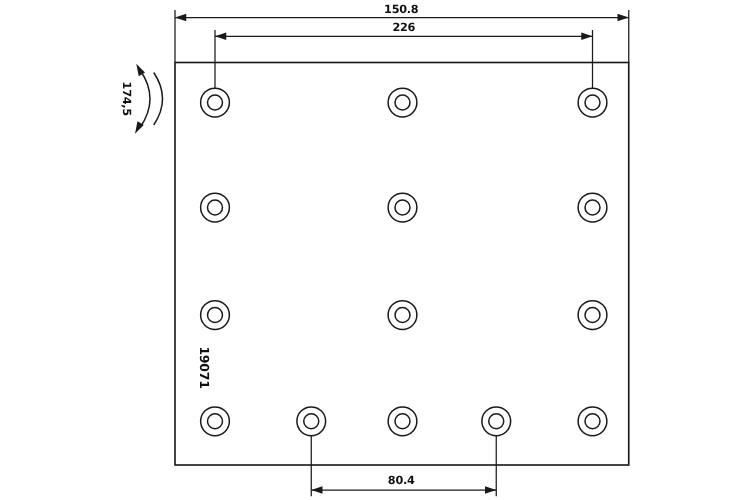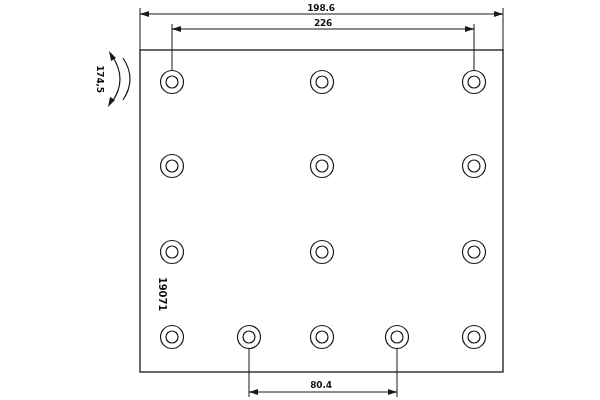--- a/index.html
+++ b/index.html
@@ -98,21 +98,21 @@
     </g>
 
     <g fill="none" stroke="#1a1a1a" stroke-width="1.2">
       <path d="M 112,56 Q 128,79 112,102"></path>
       <path d="M 123,58 Q 137,79 123,100"></path>
       <polygon points="109,51 116,58 111,61" fill="#1a1a1a" stroke="none"></polygon>
       <polygon points="108,107 115,100 110,97" fill="#1a1a1a" stroke="none"></polygon>
     </g>
   </svg>
 
-  <div class="dim-label" style="left:321px;top:3px;">198.6</div>
+  <div class="dim-label" style="left:321px;top:3px;">150.8</div>
 
   <div class="dim-label" style="left:323px;top:18px;">226</div>
 
   <div class="dim-label" style="left:321px;top:380px;text-align:right;">80.4</div>
 
   <div class="vlabel" style="left:100px;top:79px;">174,5</div>
 
   <div class="vlabel part-label" style="left:162px;top:294px;">19071</div>
 </div>
 

